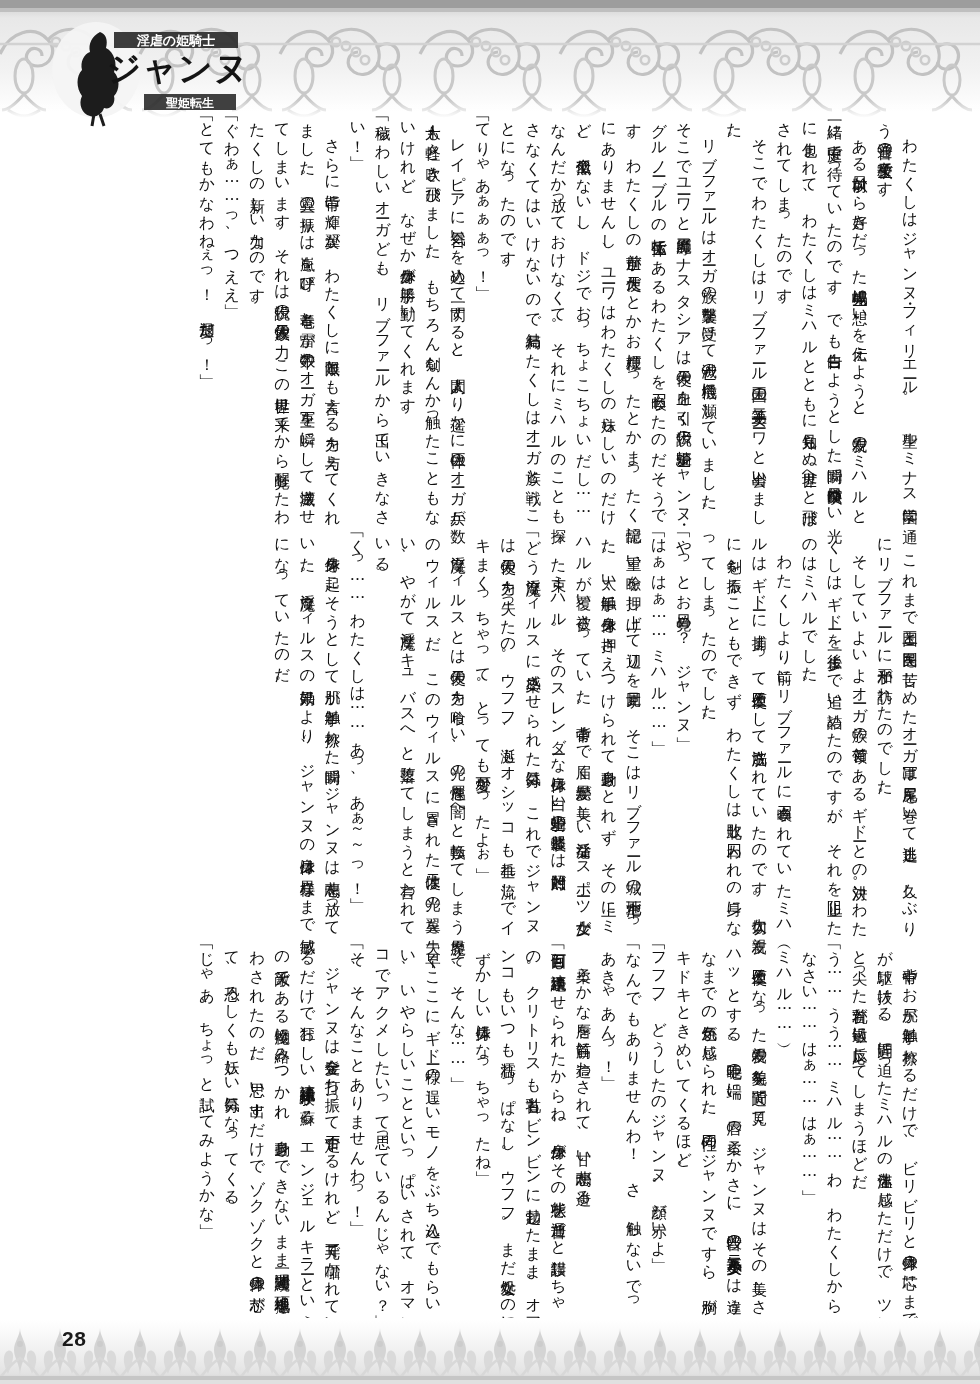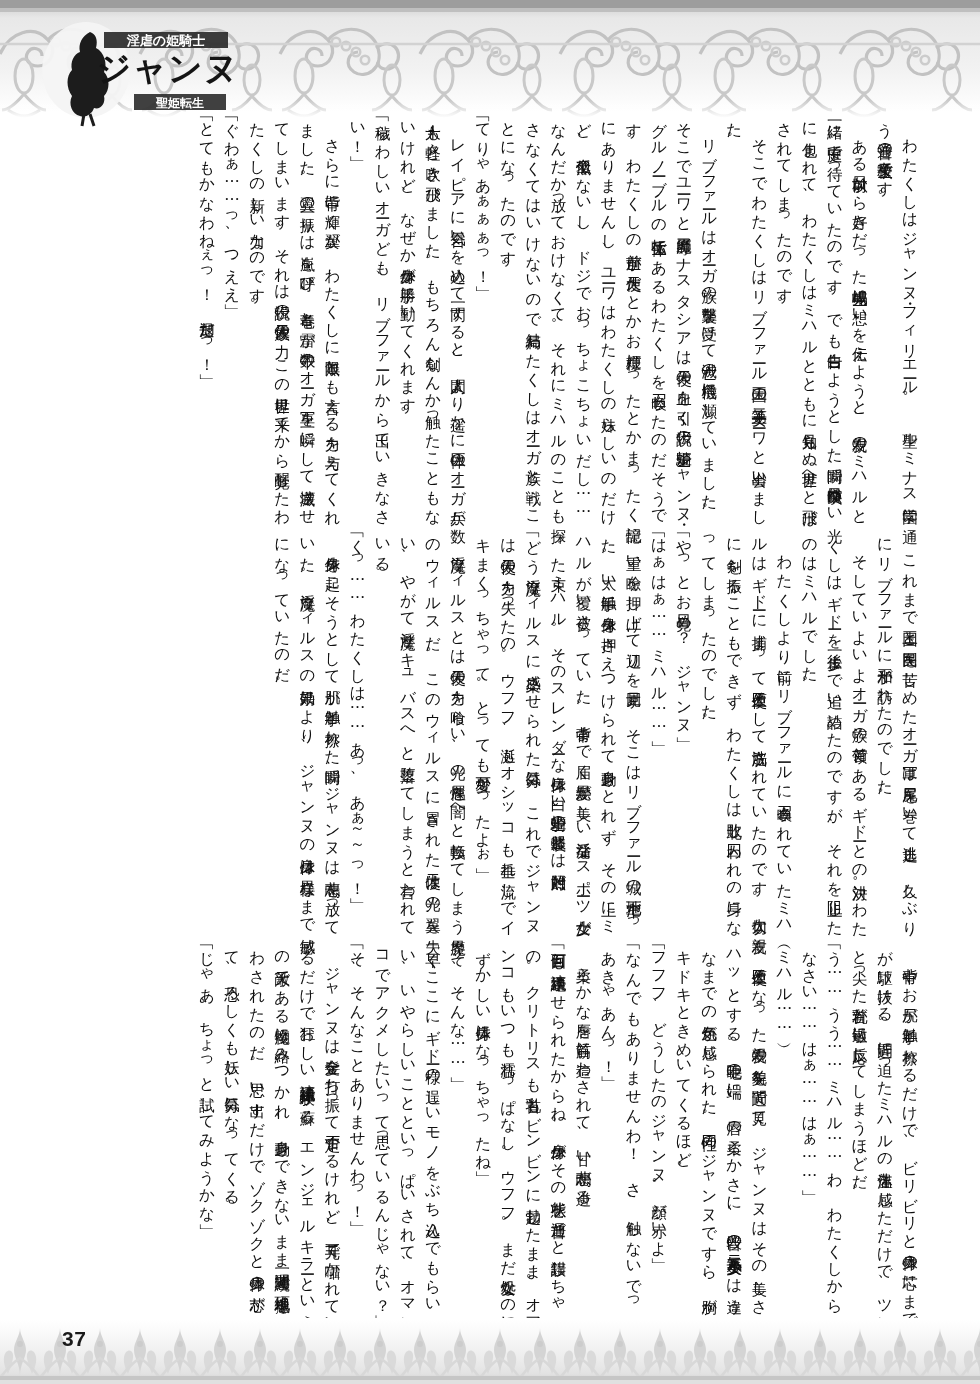--- a/index.html
+++ b/index.html
@@ -37,21 +37,21 @@
     height: 66px;
     background: linear-gradient(to top,
        #c4c4c4 0px, #d0d0d0 4px, #e2e2e2 10px,
        #ededed 26px, #f7f7f7 46px, #ffffff 64px);
   }
   .scroll-svg { display: block; }
 
   
   .logo {
     position: absolute;
-    left: 38px;
+    left: 48px;
     top: 18px;
     width: 200px;
     height: 110px;
   }
   .logo svg { display:block; }
 
   
   .textblock {
     position: absolute;
     writing-mode: vertical-rl;
@@ -237,15 +237,15 @@
         <use href="#fleur-unit" x="840"></use>
           <use href="#fleur-unit" x="880"></use>
           <use href="#fleur-unit" x="920"></use>
         <use href="#fleur-unit" x="960"></use>
       </g>
       <rect x="0" y="58" width="980" height="4" fill="#c6c6c6"></rect>
       <rect x="0" y="62" width="980" height="4" fill="#e0e0e0"></rect>
     </svg>
   </div>
 
-  <div class="page-number">37</div>
+  <div class="page-number">28</div>
 
 </div>
 
 </body></html>

